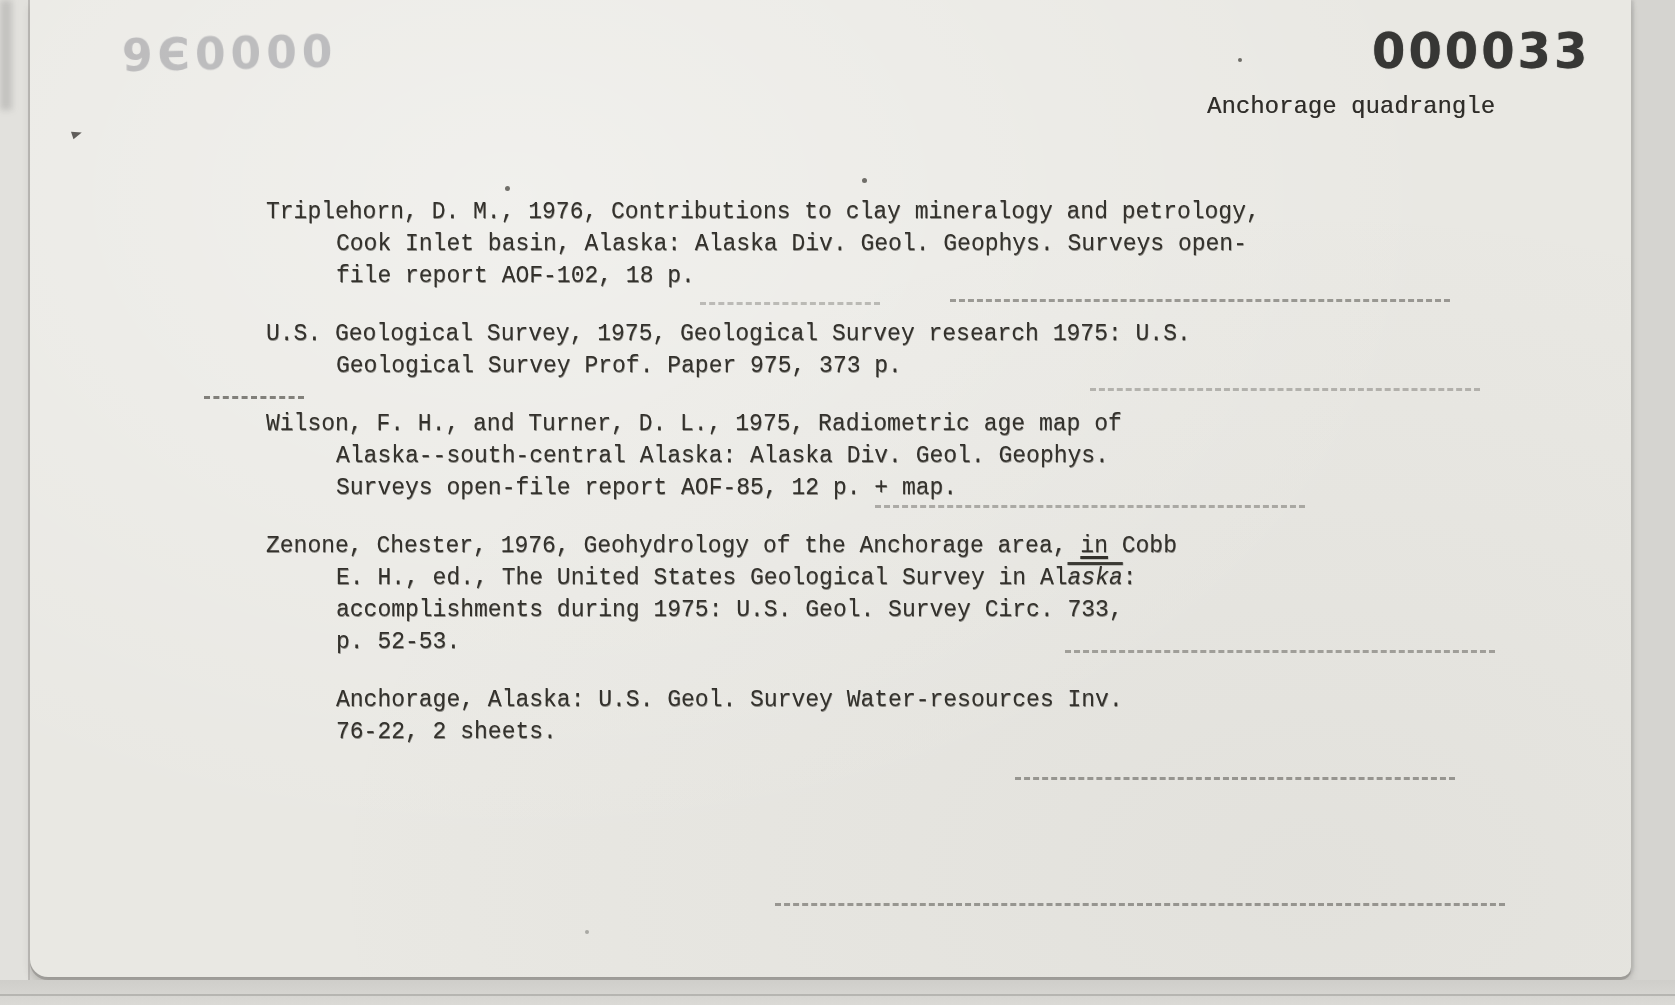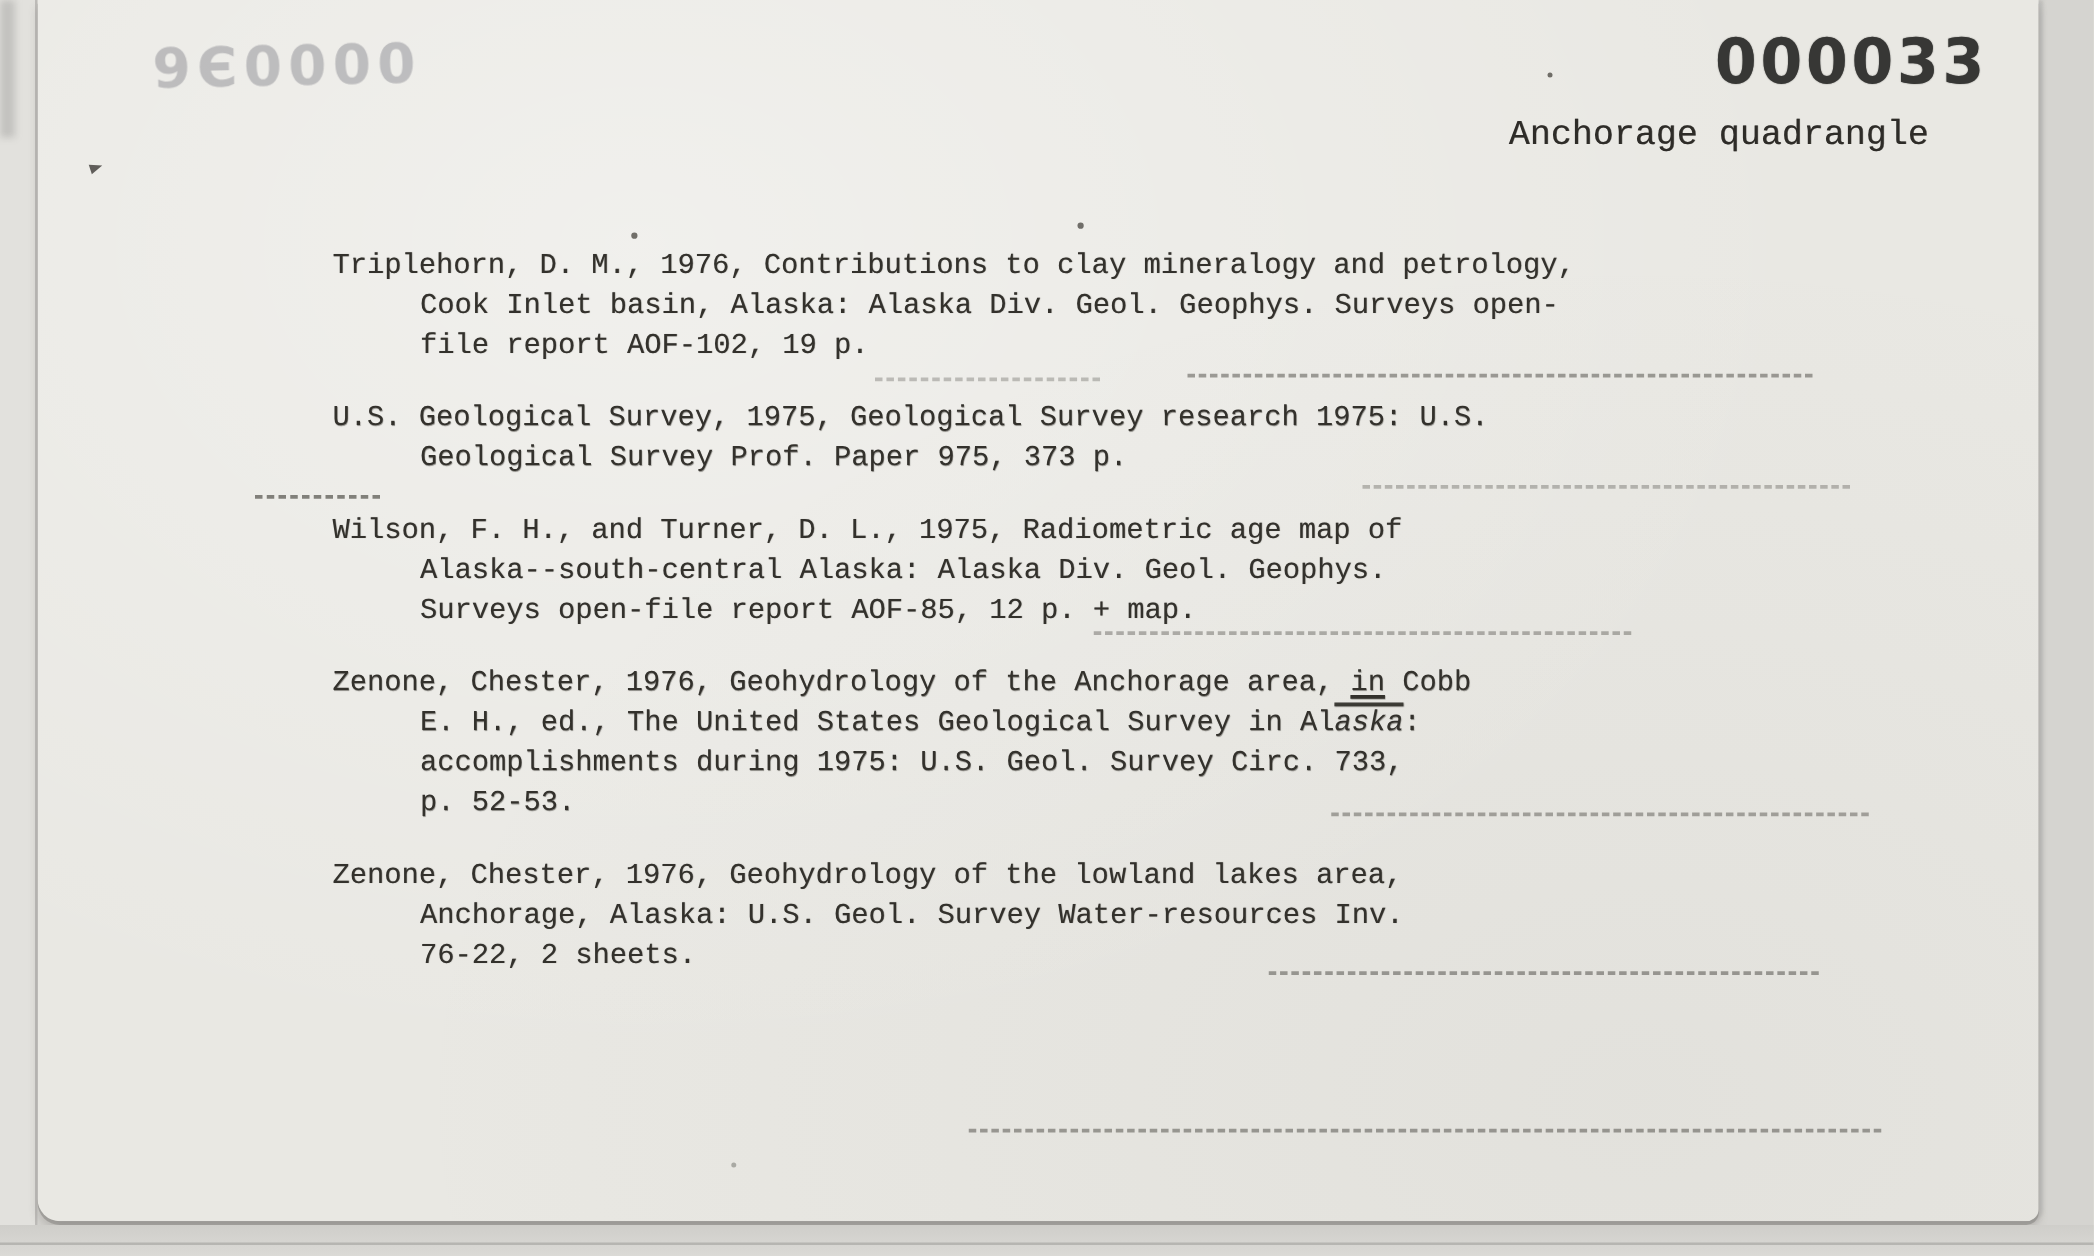--- a/index.html
+++ b/index.html
@@ -57,21 +57,21 @@
     position:absolute;left:122px;top:28px;
     font-family:"DejaVu Sans", sans-serif;
     font-size:44px;font-weight:bold;
     letter-spacing:5px;
     color:rgba(86,88,98,0.32);
     filter:blur(0.6px);
     transform:rotate(-1.2deg);
   }
   .quad-header{
     position:absolute;left:1207px;top:93px;
-    font-size:28px;
+    font-size:24px;
     color:#2e2c28;
     text-shadow:0.4px 0.4px 0.5px rgba(46,44,40,0.55);
     white-space:nowrap;
     text-align:center;
   }
 
   
   .bib{
     position:absolute;left:266px;top:196px;width:1220px;
     font-size:23px;line-height:32px;
@@ -122,39 +122,38 @@
 <div class="bottom-line"></div>
 
 <div class="stamp-bleed">9Є0000</div>
 <div class="stamp-number">000033</div>
 <div class="quad-header">Anchorage quadrangle</div>
 
 <div class="bib">
     <div class="entry">
       <div class="line first">Triplehorn, D. M., 1976, Contributions to clay mineralogy and petrology,</div>
       <div class="line">Cook Inlet basin, Alaska: Alaska Div. Geol. Geophys. Surveys open-</div>
-      <div class="line">file report AOF-102, 19 p.</div>
+      <div class="line">file report AOF-102, 18 p.</div>
     </div>
     <div class="entry">
       <div class="line first">U.S. Geological Survey, 1975, Geological Survey research 1975: U.S.</div>
       <div class="line">Geological Survey Prof. Paper 975, 373 p.</div>
     </div>
     <div class="entry">
       <div class="line first">Wilson, F. H., and Turner, D. L., 1975, Radiometric age map of</div>
       <div class="line">Alaska--south-central Alaska: Alaska Div. Geol. Geophys.</div>
       <div class="line">Surveys open-file report AOF-85, 12 p. + map.</div>
     </div>
     <div class="entry">
       <div class="line first">Zenone, Chester, 1976, Geohydrology of the Anchorage area, <u>in</u> Cobb</div>
       <div class="line">E. H., ed., The United States Geological Survey in Al<span class="ob">aska</span>:</div>
       <div class="line">accomplishments during 1975: U.S. Geol. Survey Circ. 733,</div>
       <div class="line">p. 52-53.</div>
     </div>
     <div class="entry">
-      <div class="line first">Zenone, Chester, 1976, Geohydrology of the lowland lakes area,</div>
       <div class="line">Anchorage, Alaska: U.S. Geol. Survey Water-resources Inv.</div>
       <div class="line">76-22, 2 sheets.</div>
     </div>
   </div>
 
 <div class="dash-art" style="left:700px;top:302px;width:180px;opacity:.28;"></div>
 <div class="dash-art" style="left:950px;top:299px;width:500px;opacity:.45;"></div>
 <div class="dash-art" style="left:204px;top:396px;width:100px;opacity:.6;"></div>
 <div class="dash-art" style="left:1090px;top:388px;width:390px;opacity:.3;"></div>
 <div class="dash-art" style="left:875px;top:505px;width:430px;opacity:.35;"></div>

